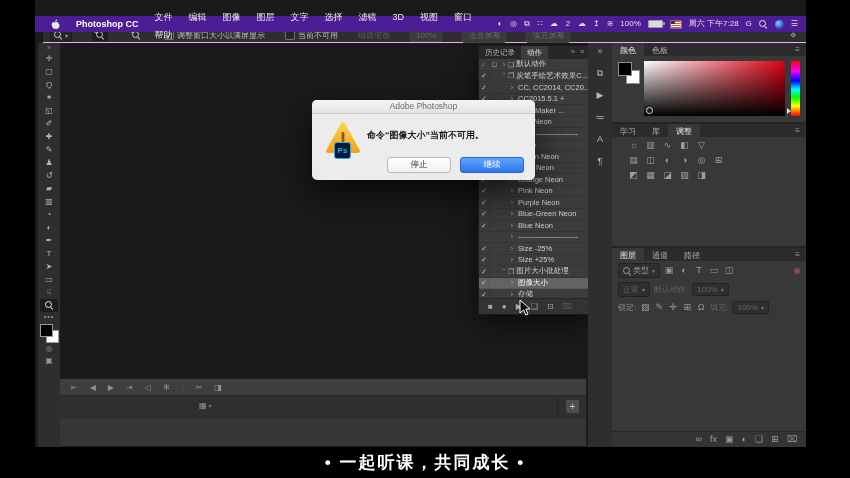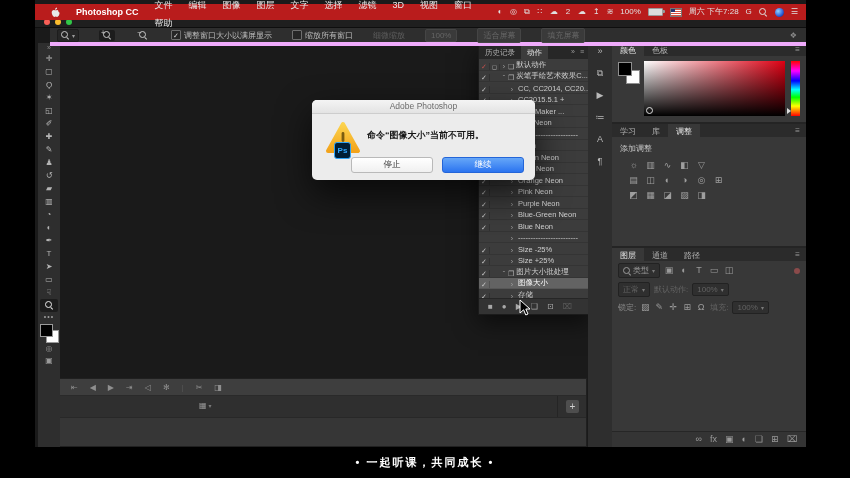--- a/index.html
+++ b/index.html
@@ -1,21 +1,21 @@
 <!DOCTYPE html>
 <html><head>
 <meta charset="utf-8">
 <style>
   html,body{margin:0;padding:0;background:#000}
   .screen{position:relative;width:850px;height:478px;background:#000;overflow:hidden;
           font-family:"Liberation Sans","DejaVu Sans",sans-serif;-webkit-font-smoothing:antialiased}
   .desktop{position:absolute;left:35px;top:0;width:771px;height:447px;background:#1a1a1a;overflow:hidden}
 
   
-  .menubar{position:absolute;left:0;top:4px;right:0;height:16px;background:#b91c1c;display:flex;align-items:center;padding:0 8px;color:#e2e2e2;z-index:40}
+  .menubar{position:absolute;left:0;top:16px;right:0;height:16px;background:#4c1d95;display:flex;align-items:center;padding:0 8px;color:#e2e2e2;z-index:40}
   .mb-left{display:flex;align-items:center}
   .apple{display:flex;align-items:center;padding:0 8px}
   .menu-item{font-size:9px;padding:0 8px;color:#e8e8e8;white-space:nowrap}
   .app-name{font-weight:bold;color:#fff;font-size:9px;padding:0 8px;white-space:nowrap}
   .mb-right{margin-left:auto;display:flex;align-items:center;gap:7px}
   .st{display:inline-flex;align-items:center;justify-content:center;font-size:8px;color:#e0e0e0;min-width:6px;white-space:nowrap}
   .st .stg{font-size:8px;line-height:1}
   .b-batt{width:13px;height:6px;background:#dcdcdc;border:1px solid #9a9a9a;border-radius:1px;position:relative}
   .b-batt::after{content:"";position:absolute;right:-3px;top:1px;width:2px;height:3px;background:#9a9a9a;border-radius:0 1px 1px 0}
   .b-flag{width:10px;height:7px;position:relative;background:repeating-linear-gradient(180deg,#d8553f 0 1px,#fff 1px 2px);border:0.5px solid #777}
@@ -26,21 +26,21 @@
   .b-mag::after{content:"";position:absolute;left:6px;top:6px;width:3px;height:1.3px;background:#e0e0e0;transform:rotate(45deg);transform-origin:0 0}
 
   
   .titlebar{position:absolute;left:0;top:16px;right:0;height:11px;background:#1f1f1f;border-bottom:1px solid #0e0e0e;z-index:39}
   .traffic{position:absolute;left:9px;top:3px;display:flex;gap:5px}
   .tl-dot{width:6px;height:6px;border-radius:50%}
   .tl-close{background:#f95f57}.tl-min{background:#fbbd2e}.tl-max{background:#31c748}
   .win-title{position:absolute;left:0;right:0;top:1px;text-align:center;font-size:8px;color:#9b9b9b}
 
   
-  .optionsbar{position:absolute;left:15px;top:28px;right:0;height:14px;background:#2e2e2e;border-bottom:4px solid #f0abfc;display:flex;align-items:center;gap:20px;padding:0 7px;font-size:8px;color:#bdbdbd;z-index:38}
+  .optionsbar{position:absolute;left:8px;top:28px;right:0;height:14px;background:#2e2e2e;border-bottom:1px solid #f0abfc;display:flex;align-items:center;gap:20px;padding:0 7px;font-size:8px;color:#bdbdbd;z-index:38}
   .mgl{position:relative;width:9px;height:9px;display:inline-block;color:#c9c9c9}
   .mgl::before{content:"";position:absolute;left:0;top:0;width:5px;height:5px;border:1.2px solid currentColor;border-radius:50%}
   .mgl::after{content:"";position:absolute;left:6px;top:6px;width:3px;height:1.3px;background:currentColor;transform:rotate(45deg);transform-origin:0 0}
   .ob-badge{display:flex;align-items:center;gap:2px;padding:1px 3px;border:1px solid #1d1d1d;border-radius:2px;background:#262626}
   .ob-caret{font-size:6px;color:#9a9a9a}
   .ob-zbtn{display:flex;align-items:center;justify-content:center;width:16px;height:11px;border-radius:2px;position:relative}
   .ob-zbtn .zs{position:absolute;left:2px;top:-1px;font-size:7px;color:#cfcfcf}
   .ob-zbtn.active{background:#1c1c1c}
   .ob-check{display:flex;align-items:center;gap:3px;white-space:nowrap}
   .cbox{width:8px;height:8px;background:#262626;border:1px solid #6e6e6e;border-radius:1px;display:flex;align-items:center;justify-content:center;font-size:7px;color:#d8d8d8;line-height:1}
@@ -97,41 +97,41 @@
   .lfoot{margin-top:auto;height:15px;background:#343434;border-top:1px solid #262626;display:flex;align-items:center;justify-content:flex-end;gap:8px;padding:0 9px;color:#8e8e8e;font-size:8px;flex:none}
   .lfoot .l-ic{min-width:0}
 
   
   .actions{position:absolute;left:443px;top:45px;width:110px;height:268px;background:#3c3c3c;border:1px solid #1b1b1b;box-shadow:0 8px 22px rgba(0,0,0,.55);z-index:5;display:flex;flex-direction:column}
   .ap-head{height:13px;background:#272727;display:flex;align-items:stretch;font-size:7.5px;color:#b0b0b0;flex:none}
   .ap-tab{padding:2px 6px 0;white-space:nowrap}
   .ap-tab.active{background:#3c3c3c;color:#e8e8e8}
   .ap-hicons{margin-left:auto;display:flex;gap:5px;padding:2px 5px 0;color:#9a9a9a;font-size:7px}
   .ap-rows{flex:1;overflow:hidden}
-  .arow{height:10.5px;display:flex;align-items:flex-end;font-size:7.5px;color:#cfcfcf;border-bottom:1px solid rgba(0,0,0,.12)}
+  .arow{height:10.5px;display:flex;align-items:center;font-size:7.5px;color:#cfcfcf;border-bottom:1px solid rgba(0,0,0,.12)}
   .c-on{width:10px;flex:none;text-align:center;font-size:7px;color:#c6c6c6;border-right:1px solid rgba(0,0,0,.18);line-height:1}
   .c-md{width:9px;flex:none;text-align:center;font-size:6px;color:#b3b3b3;border-right:1px solid rgba(0,0,0,.18);line-height:1}
   .c-ar{width:8px;flex:none;text-align:center;color:#a3a3a3;font-size:7px;line-height:1}
   .c-ic{flex:none;color:#b3b3b3;font-size:7px;padding-right:2px;line-height:1}
   .c-lb{white-space:nowrap;overflow:hidden}
   .arow.ind .c-ar{margin-left:8px}
   .arow.selected{background:#636363;color:#fff}
   .arow.red .c-on{color:#c0504d}
   .ap-foot{height:15px;background:#333;border-top:1px solid #262626;display:flex;align-items:center;gap:9px;padding:0 9px;color:#a8a8a8;font-size:8px;flex:none;margin-top:auto}
   .ap-foot .dim{color:#5c5c5c}
 
   
   .dialog{position:absolute;left:277px;top:100px;width:223px;height:80px;background:#ececec;border-radius:5px;box-shadow:0 14px 34px rgba(0,0,0,.65);z-index:10}
   .dlg-title{height:13px;line-height:13px;text-align:center;font-size:8.5px;color:#6b6b6b;background:linear-gradient(#f4f4f4,#e3e3e3);border-bottom:1px solid #cdcdcd;border-radius:5px 5px 0 0}
   .dlg-body{position:relative;height:66px}
   .dlg-icon{position:absolute;left:13px;top:7px;width:40px;height:42px}
   .ps-badge{position:absolute;left:22px;top:28px;width:15px;height:15px;background:#001e36;border:1px solid #2fa3f7;border-radius:3px;color:#31a8ff;font-size:8px;font-weight:bold;display:flex;align-items:center;justify-content:center}
   .dlg-msg{position:absolute;left:55px;top:15px;font-size:9px;font-weight:bold;color:#151515;white-space:nowrap}
   .dlg-btns{position:absolute;right:11px;bottom:7px;display:flex;gap:9px}
-  .btn{min-width:30px;height:14px;border-radius:3px;font-size:8.5px;display:flex;align-items:center;justify-content:center;padding:0 25px;white-space:nowrap}
+  .btn{min-width:30px;height:14px;border-radius:3px;font-size:8.5px;display:flex;align-items:center;justify-content:center;padding:0 16px;white-space:nowrap}
   .btn-stop{background:linear-gradient(#ffffff,#f0f0f0);border:1px solid #b9b9b9;color:#333}
   .btn-cont{background:linear-gradient(#66a7f8,#2b74f0);border:1px solid #2465d8;color:#fff}
 
   
   .timeline{position:absolute;left:23px;top:378px;width:527px;height:67px;background:#363636;border:1px solid #202020;z-index:25;display:flex;flex-direction:column}
   .tl-head{height:11px;background:#272727;display:flex;align-items:stretch;font-size:7.5px;color:#c2c2c2;flex:none}
   .tl-tab{background:#363636;padding:1px 8px 0;white-space:nowrap}
   .tl-menu{margin-left:auto;color:#9a9a9a;padding:1px 5px 0;font-size:7px}
   .tl-ctrl{height:16px;background:#3e3e3e;border-bottom:1px solid #2a2a2a;display:flex;align-items:center;gap:12px;padding:0 12px;color:#8f8f8f;font-size:8px;flex:none}
   .tl-ctrl .dim{color:#575757}
@@ -139,21 +139,21 @@
   .tl-frame{position:absolute;left:140px;top:5px;color:#9a9a9a;font-size:8px;display:flex;gap:2px;align-items:center}
   .tl-frame .lcaret{font-size:6px}
   .tl-vline{position:absolute;right:28px;top:0;bottom:0;width:1px;background:#252525}
   .tl-plus{position:absolute;right:7px;top:4px;width:13px;height:13px;background:#4e4e4e;color:#d0d0d0;border-radius:2px;display:flex;align-items:center;justify-content:center;font-size:10px}
 
   
   .cursor{position:absolute;left:484px;top:299px;z-index:50}
 
   
   .subbar{position:absolute;left:0;right:0;top:447px;height:31px;background:#000;display:flex;align-items:center;justify-content:center}
-  .subtitle{color:#fff;font-size:11px;font-weight:bold;letter-spacing:2px;white-space:nowrap}
+  .subtitle{color:#fff;font-size:17px;font-weight:bold;letter-spacing:2px;white-space:nowrap}
 </style>
 </head>
 <body>
 
 <div class="screen">
   <div class="desktop">
 
     <div class="menubar">
       <div class="mb-left">
         <span class="apple">
@@ -242,21 +242,21 @@
       <span class="ob-zbtn">
         <span class="mgl"></span>
           <span class="zs">−</span>
       </span>
       <span class="ob-check">
         <span class="cbox">✓</span>
         <span>调整窗口大小以满屏显示</span>
       </span>
       <span class="ob-check">
         <span class="cbox"></span>
-        <span>缩放所有窗口</span>
+        <span>当前不可用</span>
       </span>
       <span class="ob-dis">细微缩放</span>
       <span class="ob-btn">100%</span>
       <span class="ob-btn">适合屏幕</span>
       <span class="ob-btn">填充屏幕</span>
       <span class="ob-right">❖</span>
     </div>
 
     <div class="toolbar">
       <span class="tb-chev">»</span>
@@ -376,21 +376,20 @@
         </div>
       </div>
 
       <div class="panel-adjust">
         <div class="ptabs">
           <span class="ptab">学习</span>
           <span class="ptab">库</span>
           <span class="ptab active">调整</span>
           <span class="pmenu">≡</span>
         </div>
-        <div class="add-label">添加调整</div>
         <div class="adj-row">
 
         <span class="adj">
               <span>☼</span>
             </span>
             <span class="adj">
               <span>▥</span>
             </span>
             <span class="adj">
               <span>∿</span>

